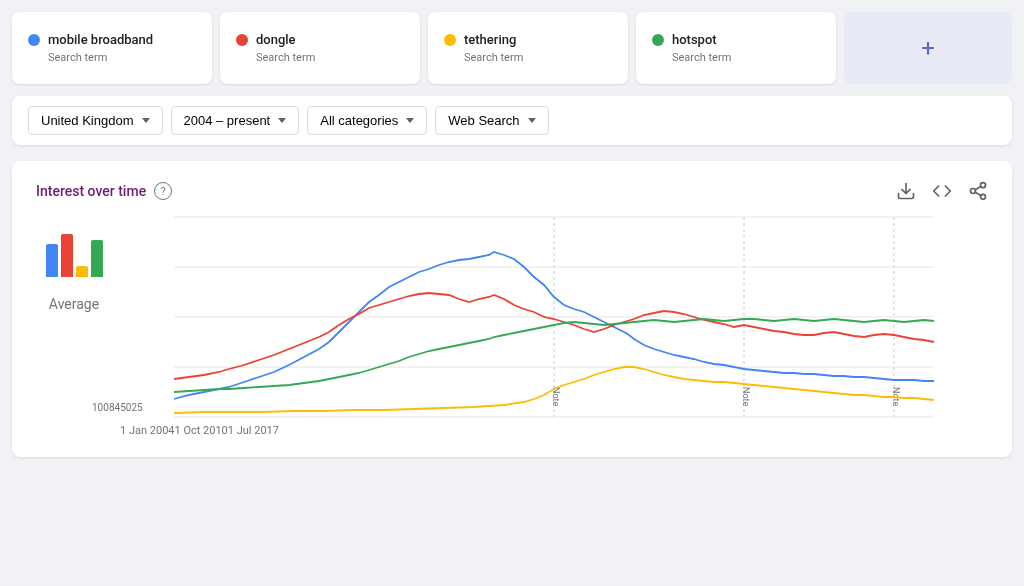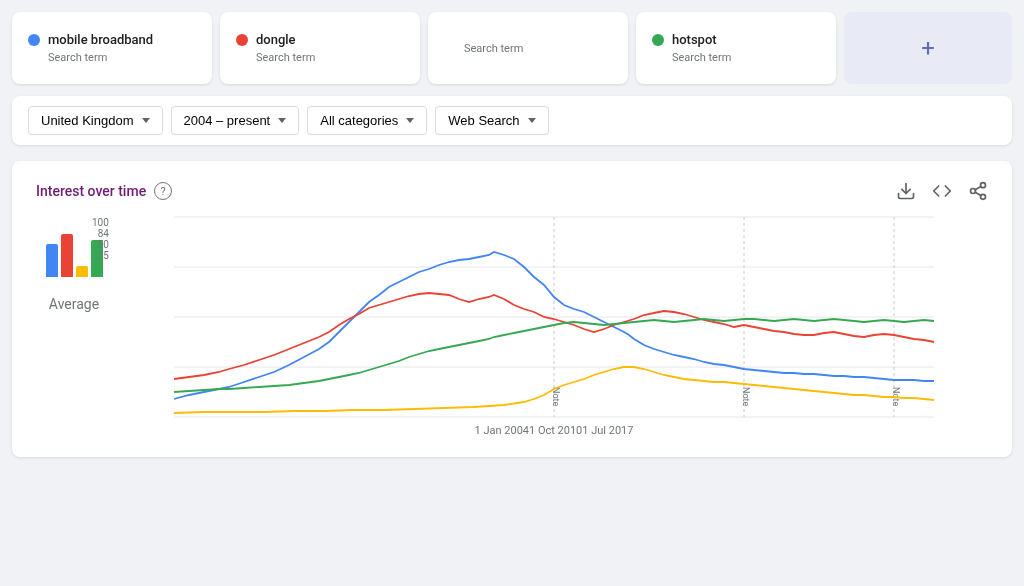--- a/index.html
+++ b/index.html
@@ -193,20 +193,24 @@
       <div class="term-type">Search term</div>
     </div>
     <div class="search-term-card">
       <div class="term-header">
         <div class="color-dot" style="background:#EA4335"></div>
         <span class="term-name">dongle</span>
       </div>
       <div class="term-type">Search term</div>
     </div>
     <div class="search-term-card">
+      <div class="term-header">
+        <div class="color-dot" style="background:#FBBC04"></div>
+        <span class="term-name">tethering</span>
+      </div>
       <div class="term-type">Search term</div>
     </div>
     <div class="search-term-card">
       <div class="term-header">
         <div class="color-dot" style="background:#34A853"></div>
         <span class="term-name">hotspot</span>
       </div>
       <div class="term-type">Search term</div>
     </div>
     <div class="add-card">
@@ -269,21 +273,21 @@
           <div class="bar" style="background:#4285F4; height:33px;"></div>
           <div class="bar" style="background:#EA4335; height:43px;"></div>
           <div class="bar" style="background:#FBBC04; height:11px;"></div>
           <div class="bar" style="background:#34A853; height:37px;"></div>
         </div>
         <div class="avg-label">Average</div>
       </div>
 
       <div style="flex:1; position:relative;">
         
-        <div style="position:absolute; left:-28px; top:0; bottom:24px; display:flex; flex-direction:column; justify-content:flex-start; align-items:flex-end;">
+        <div style="position:absolute; left:-28px; top:0; bottom:24px; display:flex; flex-direction:row; justify-content:center; align-items:flex-end;">
           <span class="y-label">100</span>
           <span class="y-label">84</span>
           <span class="y-label">50</span>
           <span class="y-label">25</span>
           <span class="y-label"></span>
         </div>
 
         <svg viewBox="0 0 760 200" width="100%" height="200" style="overflow:visible">
 
           <line x1="0" y1="0" x2="760" y2="0" stroke="#e0e0e0" stroke-width="0.8"></line>
@@ -338,21 +342,21 @@
               235,140 245,137 255,134 265,132 275,130 285,128 295,126 305,124 315,122
               320,120 330,118 340,116 350,114 360,112 370,110 380,108 390,106 400,105
               410,106 420,107 430,108 440,107 450,106 460,105 470,104 480,103 490,104
               500,105 510,104 520,103 530,102 540,103 550,104 560,103 570,102 580,102
               590,103 600,104 610,103 620,102 630,103 640,104 650,103 660,102 670,103
               680,104 690,105 700,104 710,103 720,104 730,105 740,104 750,103 760,104
             "></polyline>
         </svg>
 
         
-        <div style="display:flex; justify-content:center; margin-top:4px; padding: 0 0;">
+        <div style="display:flex; justify-content:flex-start; margin-top:4px; padding: 0 0;">
           <span class="x-label">1 Jan 2004</span>
           <span class="x-label">1 Oct 2010</span>
           <span class="x-label">1 Jul 2017</span>
         </div>
       </div>
     </div>
   </div>
 </div>
 
 </body></html>

